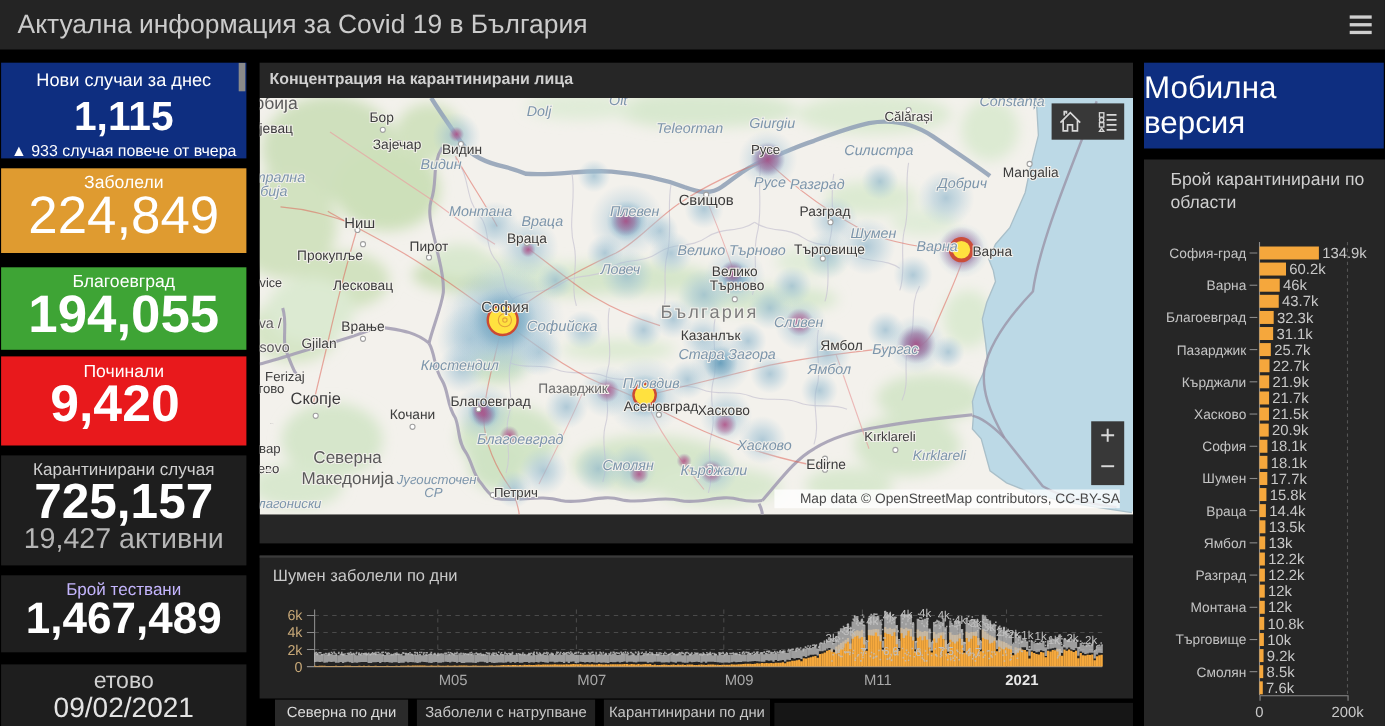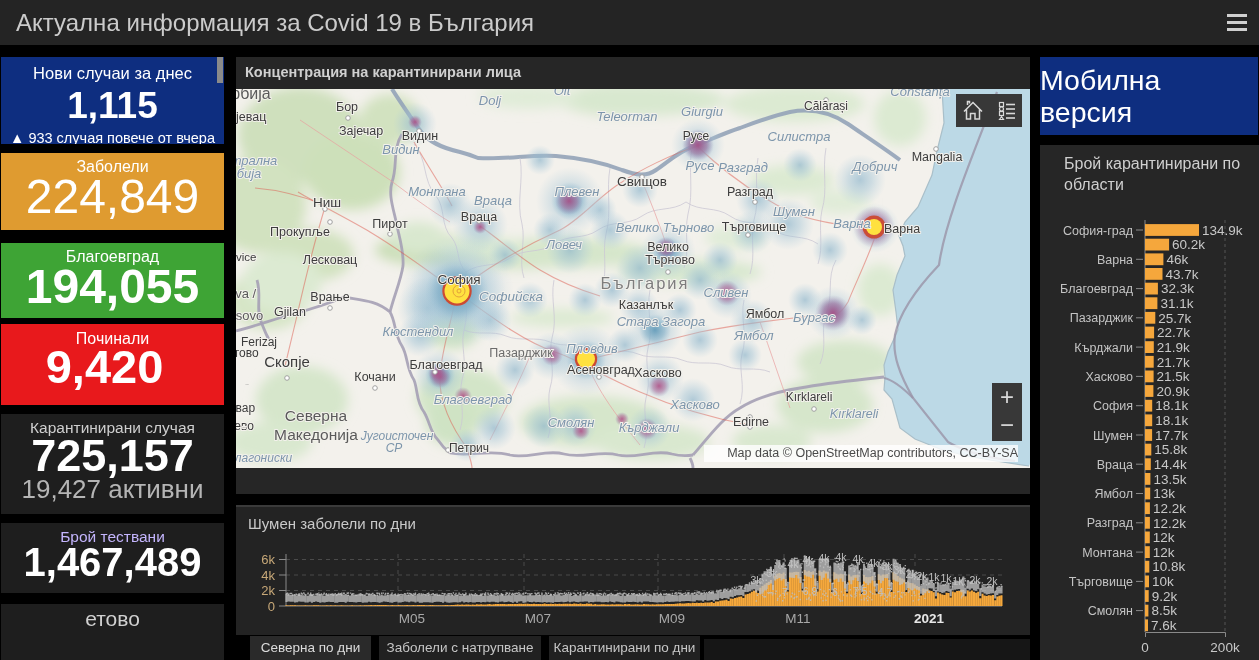--- a/index.html
+++ b/index.html
@@ -37,20 +37,21 @@
       <div style="margin-top:5px;font-size:15.5px;line-height:17px;color:#cfcfcf">Карантинирани случая</div>
       <div style="margin-top:0px;font-size:45px;font-weight:700;color:#fff;line-height:40px">725,157</div>
       <div style="font-size:26px;color:#b5b5b5;line-height:27px">19,427 активни</div>
     </div>
 <div style="position:absolute;left:1px;top:523px;width:223px;height:70px;background:#1e1e1e;text-align:center;overflow:hidden">
       <div style="margin-top:5px;font-size:15.5px;line-height:17px;color:#c4b5fd">Брой тествани</div>
       <div style="margin-top:0px;font-size:40px;font-weight:700;color:#fff;line-height:35px">1,467,489</div>
     </div>
 <div style="position:absolute;left:1px;top:604px;width:223px;height:56px;background:#1e1e1e;text-align:center;overflow:hidden">
       <div style="margin-top:4px;font-size:21px;color:#d0d0d0;line-height:22px">етово</div>
+      <div style="font-size:25.5px;color:#e3e3e3;line-height:29px">09/02/2021</div>
     </div>
 
 <div style="position:absolute;left:236px;top:57px;width:794px;height:437px;background:#262626">
   <div style="position:absolute;left:9px;top:0;line-height:31px;font-size:14.5px;font-weight:bold;color:#cfcfcf">Концентрация на карантинирани лица</div>
 </div>
 <svg style="position:absolute;left:236px;top:89px" width="794" height="379" viewBox="236 89 794 379">
       <defs>
         <filter id="blur6" x="-30%" y="-30%" width="160%" height="160%">
           <feGaussianBlur stdDeviation="6"></feGaussianBlur>
         </filter>

